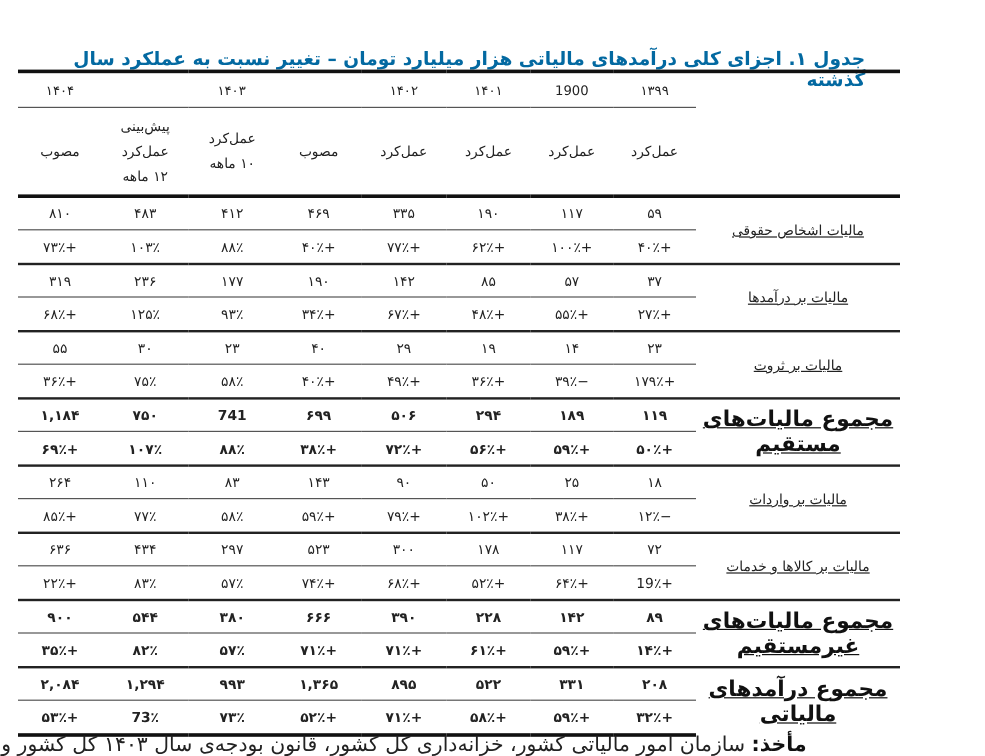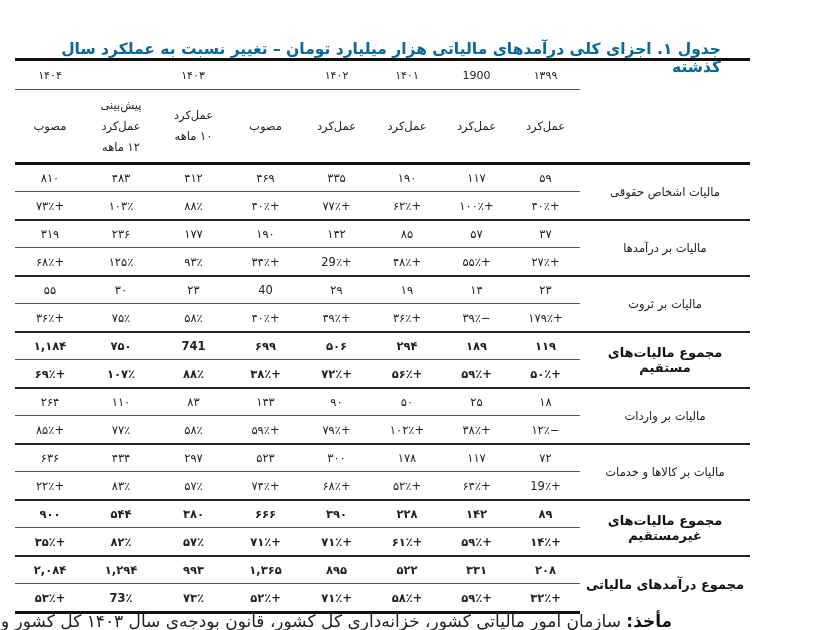--- a/index.html
+++ b/index.html
@@ -22,23 +22,23 @@
     font-family: "DejaVu Sans", sans-serif; font-weight: normal;
     font-size: 11.5px; color: #222;
   }
   .thick-top { border-top: 3px solid #111; }
   .thick-bottom { border-bottom: 3px solid #111; }
   .thin-bottom { border-bottom: 1px solid #555; }
   .year-row td { height: 28px; font-size: 11px; }
   .sub-row td { height: 72px; font-size: 11.5px; line-height: 21px; }
   .val-row td { height: 26px; }
   .pct-row td { height: 27px; }
-  .label-cell { font-size: 12.5px; color: #222; text-align: center; }
+  .label-cell { font-size: 12.5px; color: #222; text-align: center; text-decoration: underline; }
   .bold td, .bold .label-cell { font-weight: bold; }
-  .bold .label-cell { font-size: 13px; color: #111; }
+  .bold .label-cell { font-size: 18px; color: #111; }
   .sep-top td { border-top: 2.5px solid #222; }
   .source {
     position: absolute; top: 611px; right: 100px; width: 720px;
     direction: rtl; text-align: left; font-size: 17px; color: #222;
   }
   .source b { font-weight: bold; color: #111; }
 </style>
 </head>
 <body>
 
@@ -115,33 +115,33 @@
         <td class="thin-bottom">۱۴۲</td>
         <td class="thin-bottom">۱۹۰</td>
         <td class="thin-bottom">۱۷۷</td>
         <td class="thin-bottom">۲۳۶</td>
         <td class="thin-bottom">۳۱۹</td>
       </tr>
       <tr class="pct-row">
         <td>+۲۷٪</td>
         <td>+۵۵٪</td>
         <td>+۴۸٪</td>
-        <td>+29٪</td>
+        <td>+۶۷٪</td>
         <td>+۳۴٪</td>
         <td>۹۳٪</td>
         <td>۱۲۵٪</td>
         <td>+۶۸٪</td>
       </tr>
       <tr class="val-row sep-top">
         <td class="label-cell" rowspan="2">مالیات بر ثروت</td>
         <td class="thin-bottom">۲۳</td>
         <td class="thin-bottom">۱۴</td>
         <td class="thin-bottom">۱۹</td>
         <td class="thin-bottom">۲۹</td>
-        <td class="thin-bottom">40</td>
+        <td class="thin-bottom">۴۰</td>
         <td class="thin-bottom">۲۳</td>
         <td class="thin-bottom">۳۰</td>
         <td class="thin-bottom">۵۵</td>
       </tr>
       <tr class="pct-row">
         <td>+۱۷۹٪</td>
         <td>−۳۹٪</td>
         <td>+۳۶٪</td>
         <td>+۴۹٪</td>
         <td>+۴۰٪</td>

